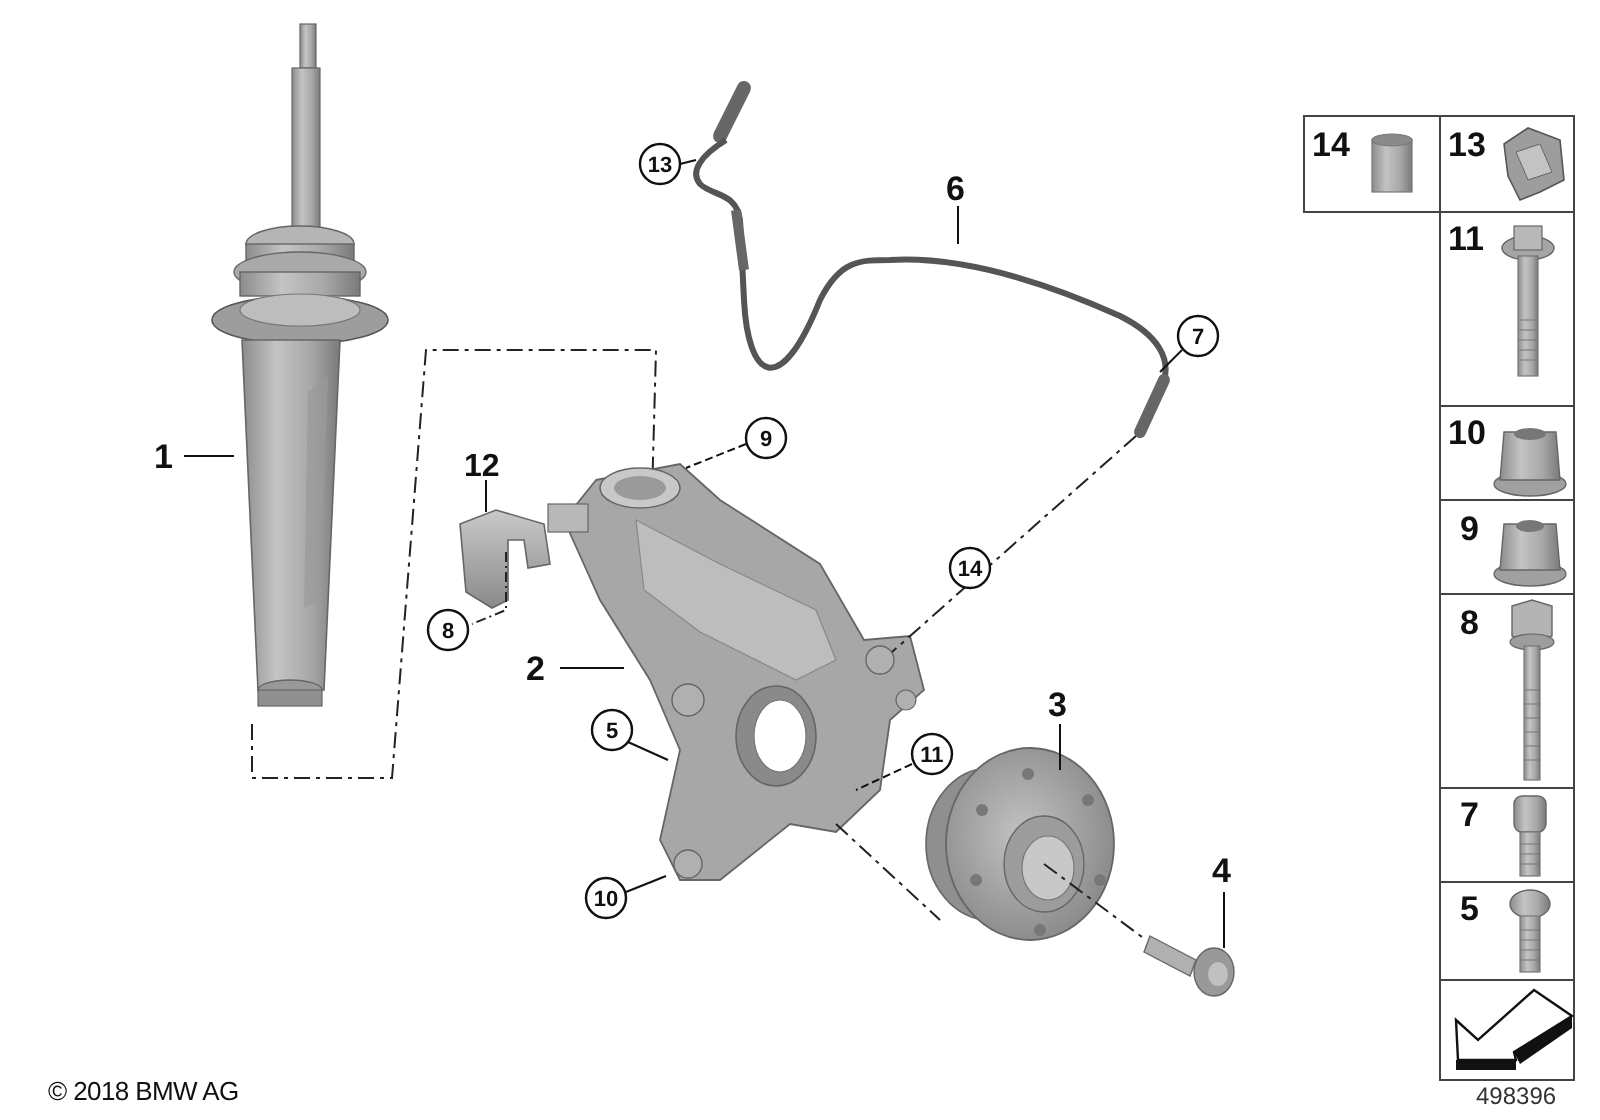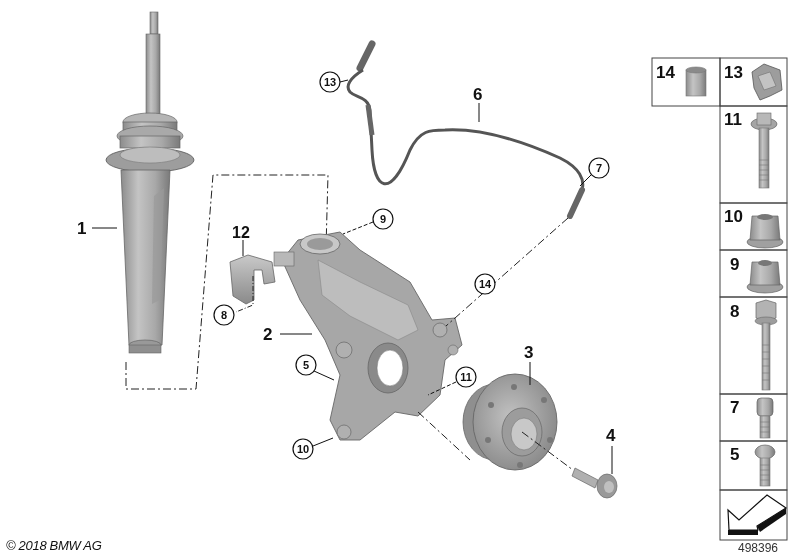--- a/index.html
+++ b/index.html
@@ -1,21 +1,21 @@
 <!DOCTYPE html>
 <html><head>
 <meta charset="utf-8">
 <style>
   html, body { margin:0; padding:0; background:#ffffff; }
   body { width:800px; height:560px; position:relative; overflow:hidden; font-family:"Liberation Sans", sans-serif; }
   #diagram { position:absolute; left:0; top:0; width:800px; height:560px; }
   .lbl { font-family:"Liberation Sans", sans-serif; font-weight:bold; fill:#111; }
   .circ-lbl { font-family:"Liberation Sans", sans-serif; font-weight:bold; fill:#111; font-size:11px; }
   .sidebox-num { font-family:"Liberation Sans", sans-serif; font-weight:bold; fill:#111; font-size:17px; }
-  .copyright { position:absolute; left:6px; top:538px; font-size:13px; color:#111; letter-spacing:-0.3px;font-style:italic; }
+  .copyright { position:absolute; left:24px; top:538px; font-size:13px; color:#111; letter-spacing:-0.3px; }
   .ref { position:absolute; left:738px; top:541px; font-size:12px; color:#333; }
 </style>
 </head>
 <body>
 
 <svg id="diagram" viewBox="0 0 800 560" xmlns="http://www.w3.org/2000/svg">
   <defs>
     <linearGradient id="metal" x1="0" x2="1" y1="0" y2="0">
       <stop offset="0" stop-color="#8c8c8c"></stop>
       <stop offset="0.35" stop-color="#c4c4c4"></stop>

